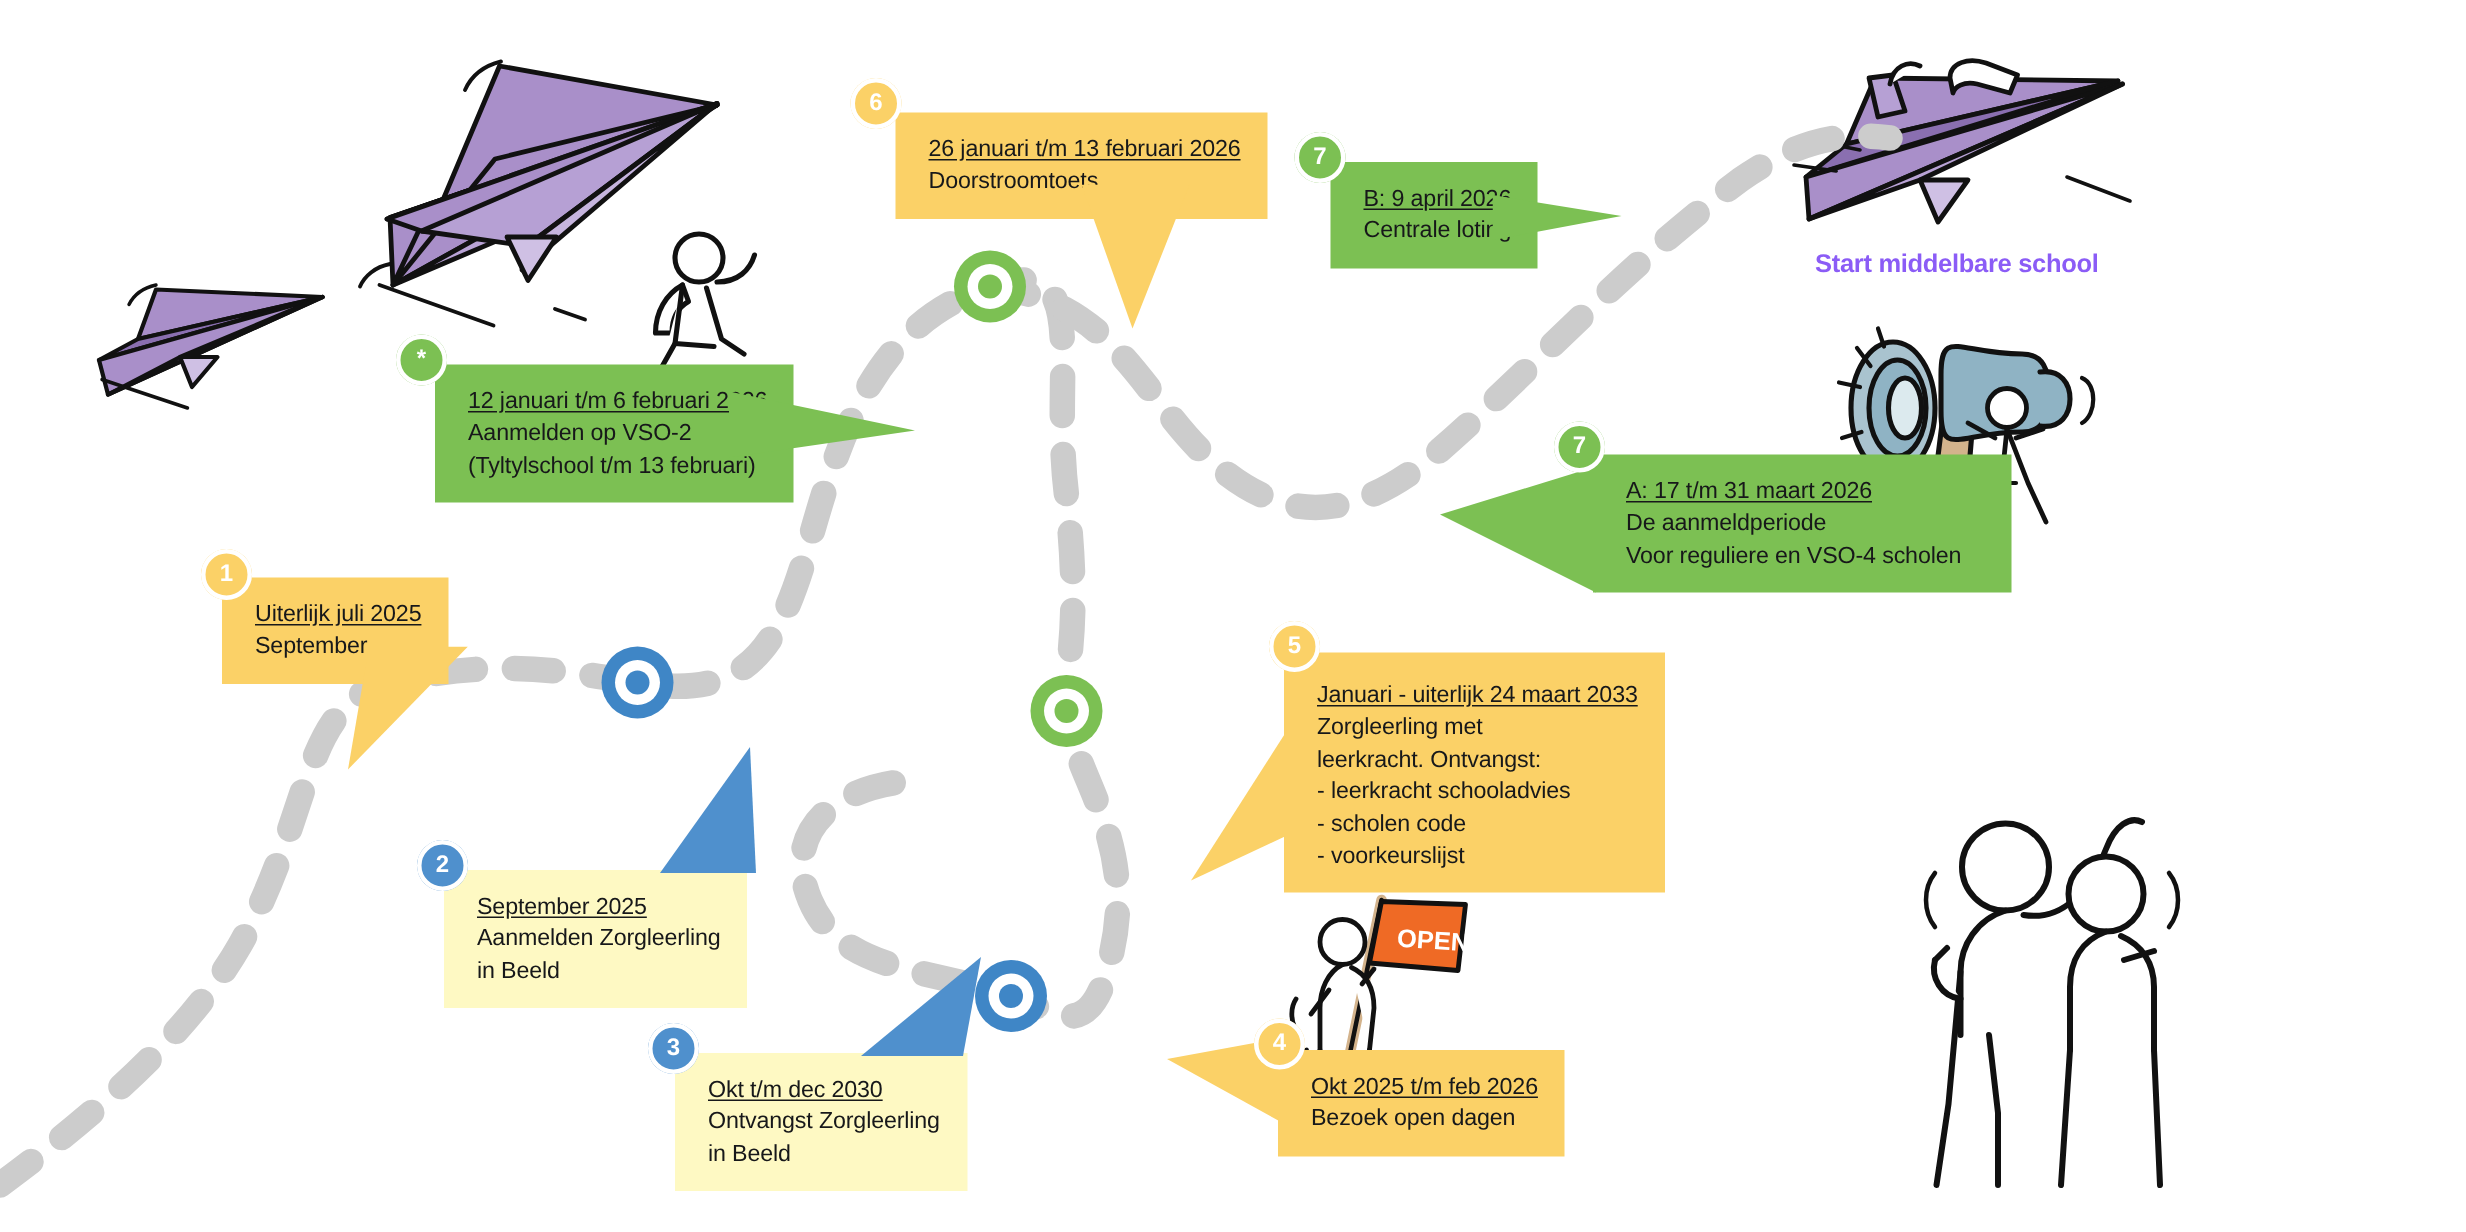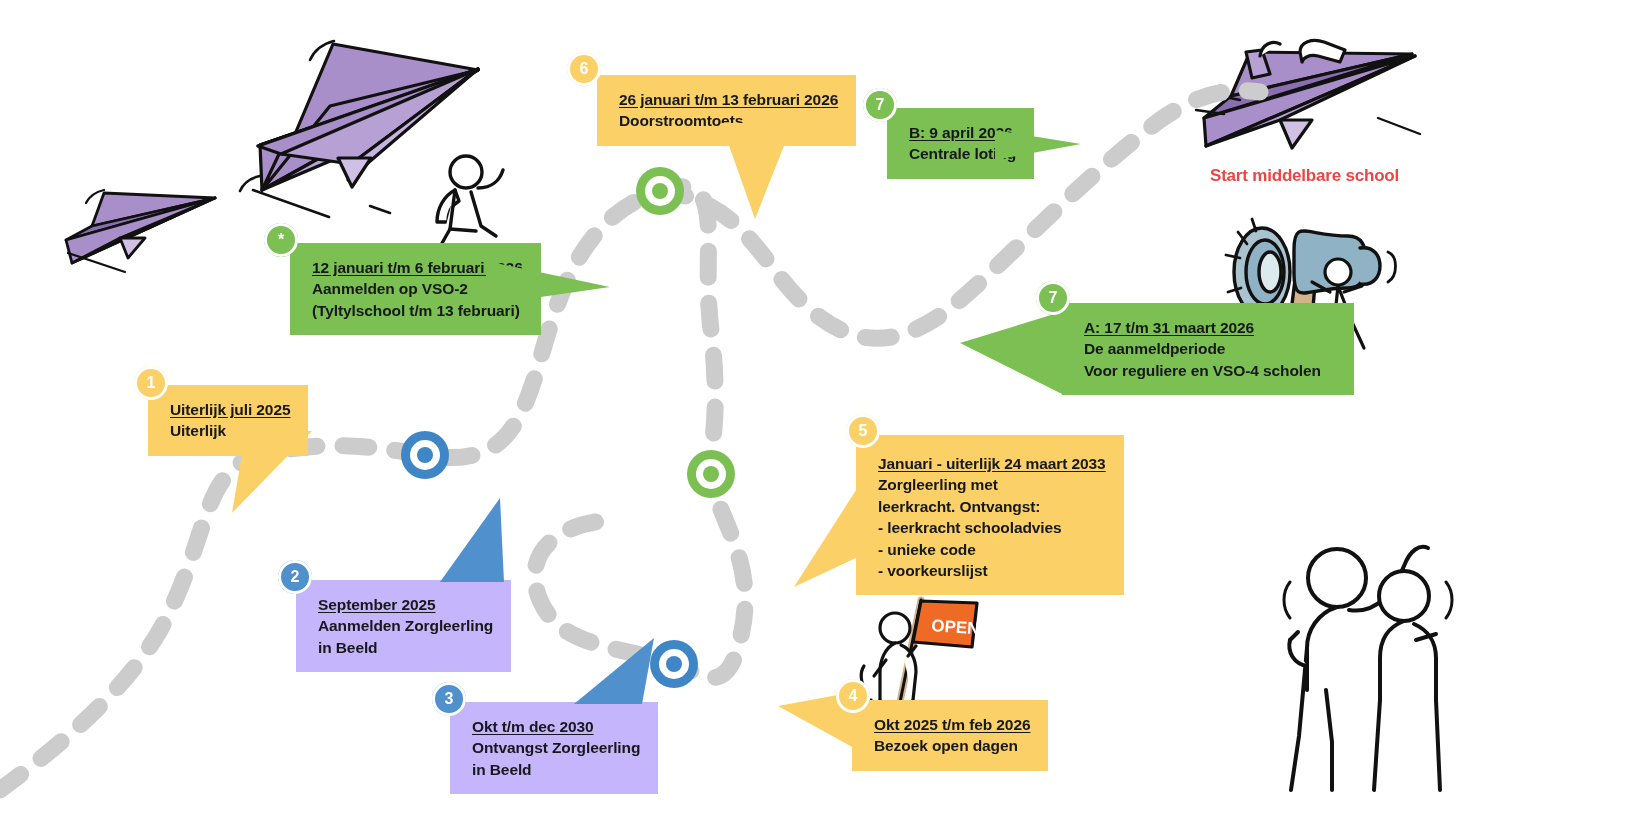--- a/index.html
+++ b/index.html
@@ -33,38 +33,38 @@
   
   .callout {
     position: absolute;
     pointer-events: auto;
   }
   .callout .bubble {
     position: relative;
     padding: 14px 18px 14px 22px;
     box-sizing: border-box;
     font-size: 15.5px;
-    font-weight: bold;
+    font-weight: normal;
     line-height: 1.38;
     color: #17181a;
     letter-spacing: -0.1px;
   }
   .callout .title {
     text-decoration: underline;
     text-underline-offset: 2px;
     display: block;
     white-space: nowrap;
   }
   .callout .line {
     display: block;
     white-space: nowrap;
   }
   .c-yellow .bubble { background: #fbd167; }
   .c-green  .bubble { background: #7cc053; }
-  .c-blue   .bubble { background: #c4b5fd; }
+  .c-blue   .bubble { background: #fef9c3; }
 
   .badge {
     position: absolute;
     width: 34px;
     height: 34px;
     border-radius: 50%;
     display: flex;
     align-items: center;
     justify-content: center;
     font-size: 16px;
@@ -86,21 +86,21 @@
   .b-green  { background: #7cc053; }
   .b-blue   { background: #4f90cd; }
 
   .tail { position: absolute; z-index: 1; }
 
   
   #start-label {
     position: absolute;
     font-size: 17px;
     font-weight: bold;
-    color: #ef4444;
+    color: #8b5cf6;
     letter-spacing: -0.2px;
     white-space: nowrap;
     z-index: 5;
   }
 </style>
 </head>
 <body>
 
 <div id="stage">
 
@@ -336,38 +336,38 @@
     <div class="callout c-yellow" id="cal1" style="left:148px; top:385px;">
       <svg class="tail" width="110" height="90" style="left:68px; top:46px;">
         <polygon points="30,0 96,0 16,82" fill="#fbd167"></polygon>
       </svg>
       <div class="badge b-yellow" style="left:-14px; top:-19px;">
         <div class="ring"></div>
           <span>1</span>
       </div>
       <div class="bubble">
         <span class="title">Uiterlijk juli 2025</span>
-        <span class="line">Uiterlijk</span>
+        <span class="line">September</span>
       </div>
     </div>
 
     <div class="callout c-yellow" id="cal5" style="left:856px; top:435px;">
       <svg class="tail" width="90" height="110" style="left:-62px; top:52px;">
         <polygon points="64,0 64,70 0,100" fill="#fbd167"></polygon>
       </svg>
       <div class="badge b-yellow" style="left:-10px; top:-21px;">
         <div class="ring"></div>
           <span>5</span>
       </div>
       <div class="bubble" style="padding-top:18px;">
         <span class="title">Januari - uiterlijk 24 maart 2033</span>
         <span class="line">Zorgleerling met</span>
         <span class="line">leerkracht. Ontvangst:</span>
         <span class="line">- leerkracht schooladvies</span>
-        <span class="line">- unieke code</span>
+        <span class="line">- scholen code</span>
         <span class="line">- voorkeurslijst</span>
       </div>
     </div>
 
     <div class="callout c-blue" id="cal2" style="left:296px; top:580px;">
       <svg class="tail" width="110" height="90" style="left:108px; top:-82px;">
         <polygon points="96,0 36,84 100,84" fill="#4f90cd"></polygon>
       </svg>
       <div class="badge b-blue" style="left:-18px; top:-20px;">
         <div class="ring"></div>

